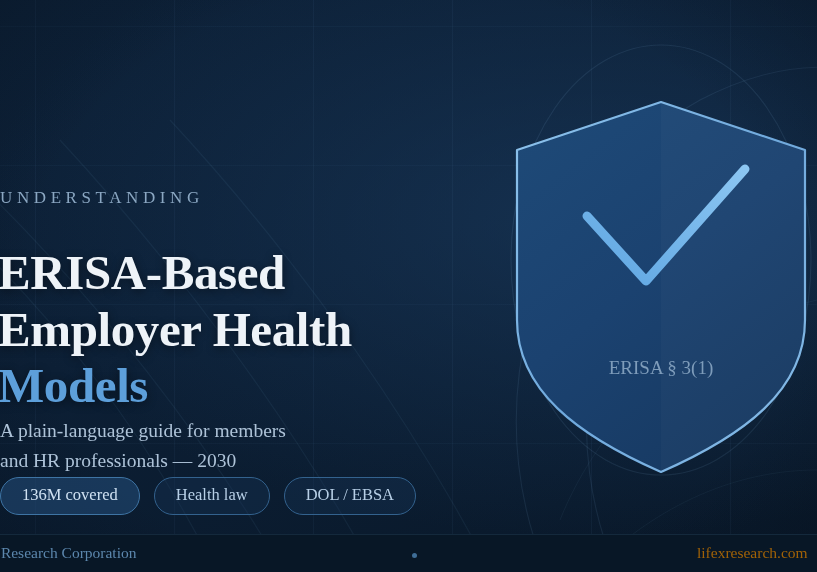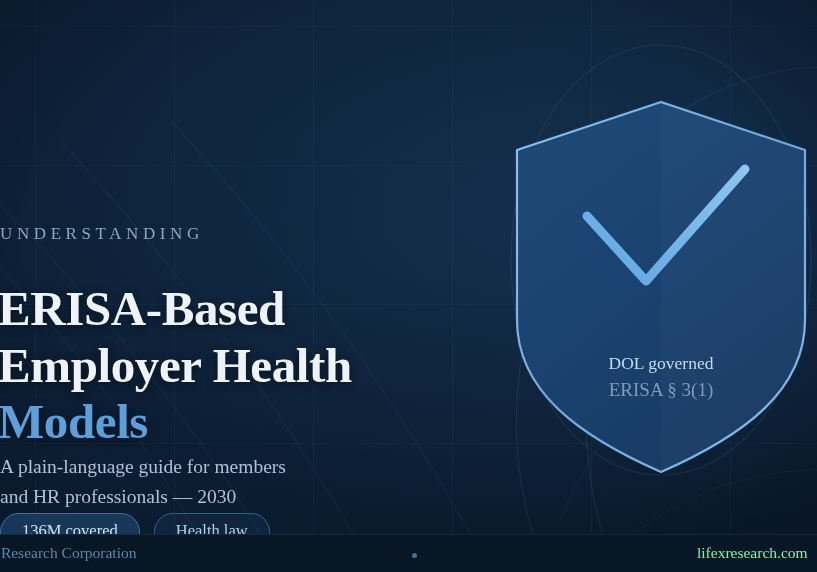--- a/index.html
+++ b/index.html
@@ -40,21 +40,20 @@
       radial-gradient(ellipse 85% 95% at 50% 50%, rgba(0,0,0,0) 55%, rgba(4,12,22,0.55) 100%);
   }
 
   
   .content {
     position: absolute;
     left: 0;
     top: 0;
     width: 560px;
     height: 535px;
-    margin-top: 36px;
   }
   .eyebrow {
     position: absolute;
     left: 0px;
     top: 188px;
     font-size: 17px;
     letter-spacing: 4.6px;
     color: #8ba7c2;
     font-family: "Liberation Serif", "DejaVu Serif", serif;
     font-weight: 400;
@@ -158,21 +157,21 @@
     top: 9px;
     font-size: 15.5px;
     color: #5c87ad;
     white-space: nowrap;
   }
   .footer-right {
     position: absolute;
     left: 697px;
     top: 9px;
     font-size: 15.5px;
-    color: #86efac;
+    color: #a16207;
     white-space: nowrap;
   }
   .footer-dot {
     position: absolute;
     left: 412px;
     top: 18px;
     width: 5px;
     height: 5px;
     border-radius: 50%;
     background: #3f6e97;
@@ -233,21 +232,20 @@
                C 300 370, 240 415, 156 452
                C 72 415, 12 370, 12 300
                L 12 130 Z" fill="url(#shieldFill)" stroke="url(#shieldEdge)" stroke-width="2.2" stroke-linejoin="round"></path>
 
       <path d="M 156 82 L 300 130 L 300 300 C 300 370, 240 415, 156 452 Z" fill="#ffffff" fill-opacity="0.022"></path>
 
       <path d="M 82 196 L 141 261 L 240 149" fill="none" stroke="url(#checkGrad)" stroke-width="9" stroke-linecap="round" stroke-linejoin="round"></path>
     </svg>
 
     <div class="emblem-caption">
-      <span class="cap-main">DOL governed</span>
       <span class="cap-sub">ERISA § 3(1)</span>
     </div>
   </div>
 
   <div class="content">
 
     <div class="eyebrow">UNDERSTANDING</div>
 
     <h1 class="headline">
       <span>ERISA-Based</span><br>
@@ -256,20 +254,21 @@
     </h1>
 
     <div class="subtitle">
       <span>A plain-language guide for members</span><br>
       <span>and HR professionals — 2030</span>
     </div>
 
     <div class="badges">
       <div class="badge filled">136M covered</div>
       <div class="badge">Health law</div>
+      <div class="badge">DOL / EBSA</div>
     </div>
   </div>
 
   <div class="footer">
     <div class="footer-inner">
       <div class="footer-left">LifeX Research Corporation</div>
       <div class="footer-dot"></div>
       <div class="footer-right">lifexresearch.com</div>
     </div>
   </div>

